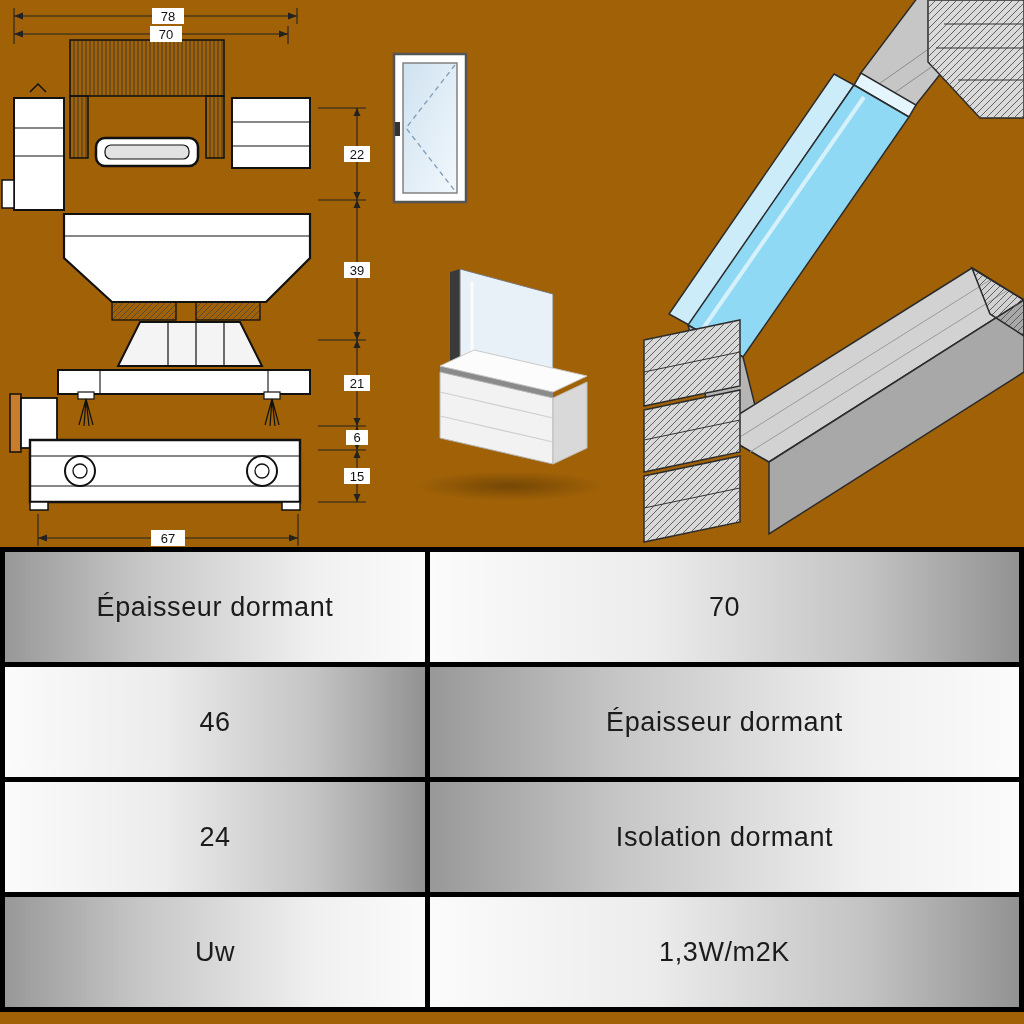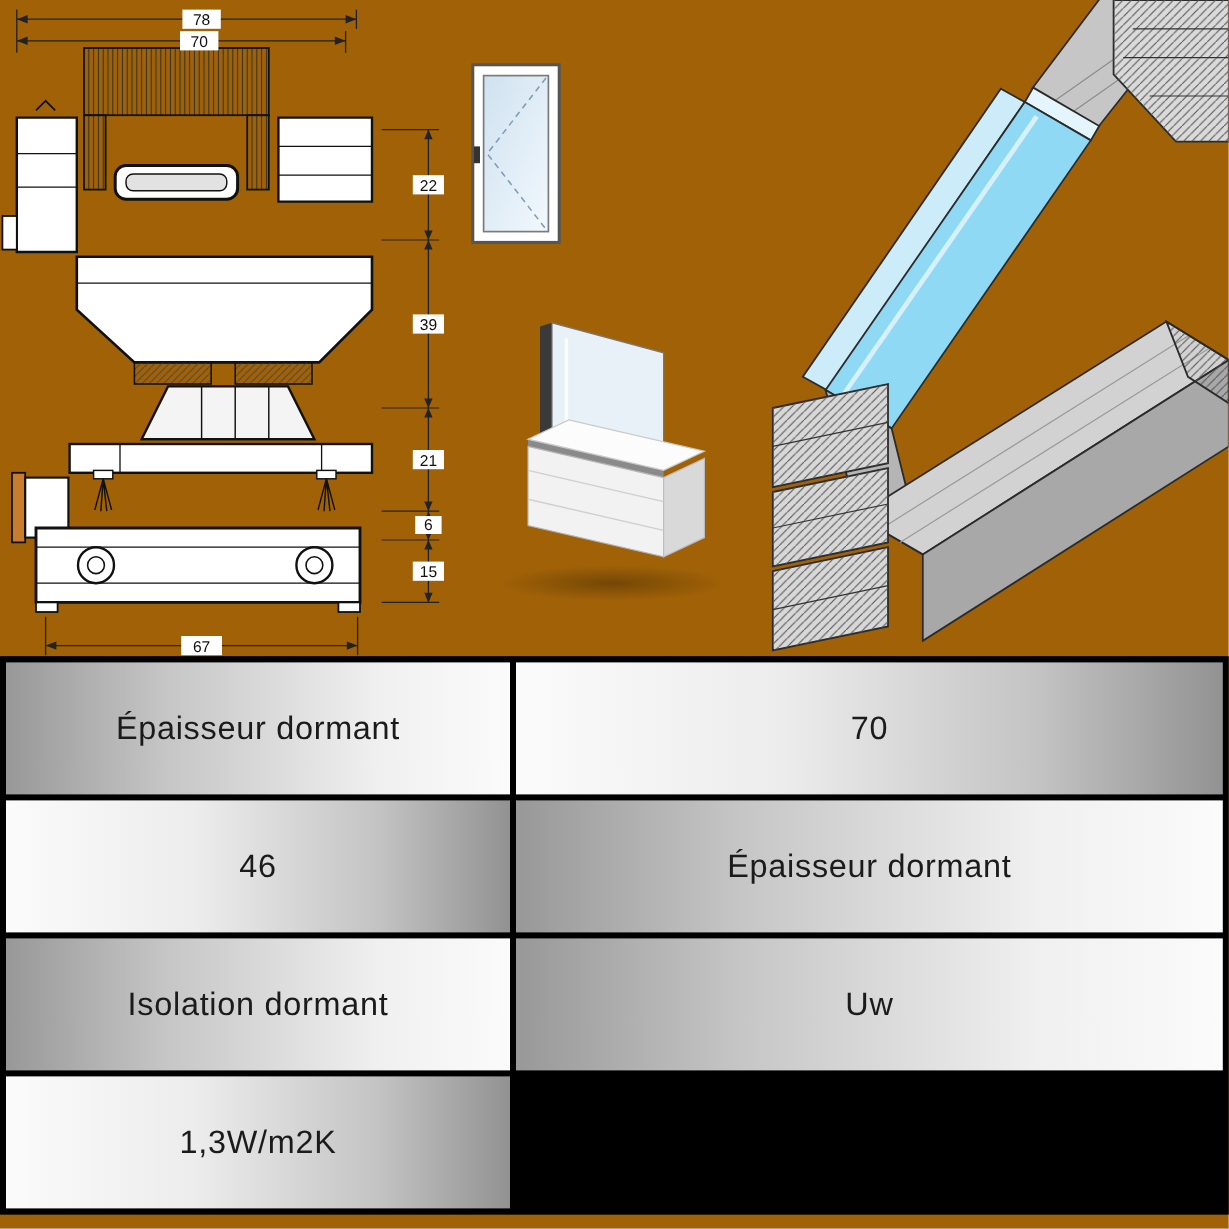--- a/index.html
+++ b/index.html
@@ -224,20 +224,21 @@
     </g>
   </svg>
 
   <div class="spec-table">
     <div class="cell label">Épaisseur dormant</div>
     <div class="cell value">70</div>
 
     <div class="cell value">46</div>
 
     <div class="cell label">Épaisseur dormant</div>
+    <div class="cell value">24</div>
 
     <div class="cell label">Isolation dormant</div>
 
     <div class="cell label">Uw</div>
     <div class="cell value">1,3W/m2K</div>
   </div>
 
 </div>
 
 </body></html>

